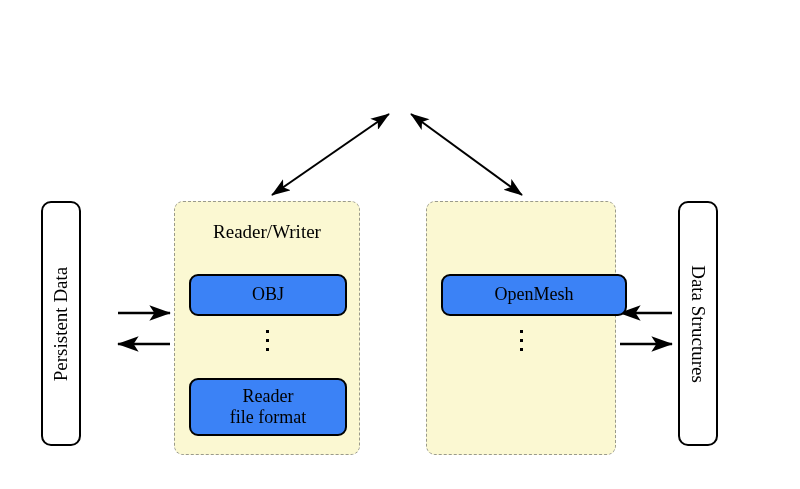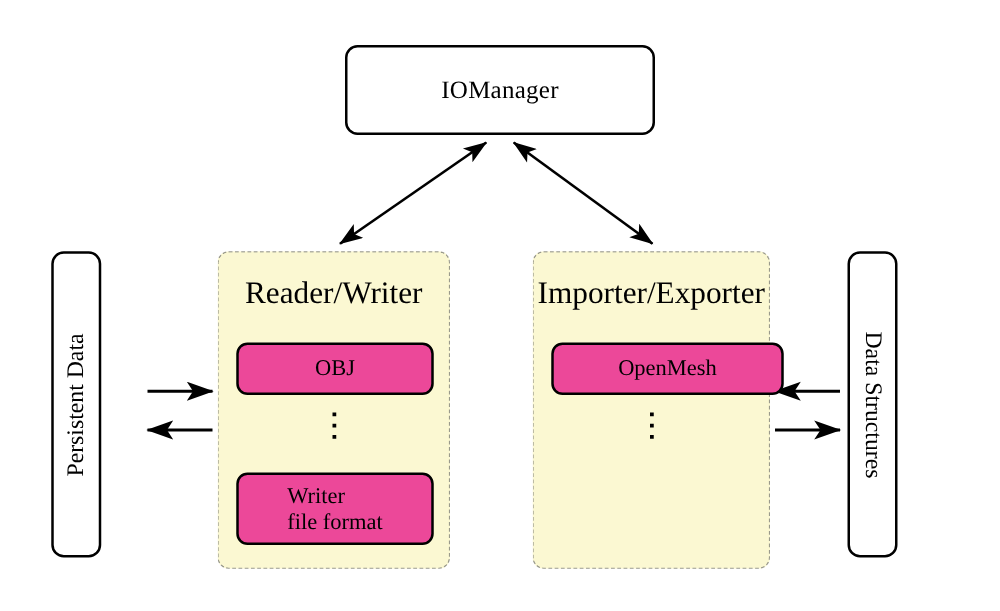--- a/index.html
+++ b/index.html
@@ -78,35 +78,36 @@
     height: 254px;
   }
   #group-readerwriter { left: 174px; width: 186px; }
   #group-importerexporter { left: 426px; width: 190px; }
   .group-title {
     position: absolute;
     left: 0;
     right: 0;
     top: 19px;
     text-align: center;
-    font-size: 25px;
+    font-size: 19px;
     color: #000;
     white-space: nowrap;
   }
 
   
   .inner-box {
     position: absolute;
     box-sizing: border-box;
     border: 2.6px solid #000000;
     border-radius: 9px;
-    background: #ec4899;
+    background: #3b82f6;
     display: flex;
     align-items: center;
     justify-content: center;
+    text-align: center;
     font-size: 18px;
     line-height: 1.18;
     color: #000;
   }
   #group-readerwriter .inner-box { left: 14px; width: 158px; }
   #group-importerexporter .inner-box { left: 14px; width: 186px; }
   .inner-top { top: 72px; height: 42px; }
   .inner-bottom { top: 176px; height: 58px; }
 
   
@@ -149,23 +150,20 @@
 
     <line x1="118" y1="313" x2="170" y2="313" stroke="#000000" stroke-width="2.4" marker-end="url(#ah)"></line>
 
     <line x1="170" y1="344" x2="118" y2="344" stroke="#000000" stroke-width="2.4" marker-end="url(#ah)"></line>
 
     <line x1="672" y1="313" x2="620" y2="313" stroke="#000000" stroke-width="2.4" marker-end="url(#ah)"></line>
 
     <line x1="620" y1="344" x2="672" y2="344" stroke="#000000" stroke-width="2.4" marker-end="url(#ah)"></line>
   </svg>
 
-  <div class="solid-box" id="io-manager">
-    <span class="label">IOManager</span>
-  </div>
 
   <div class="solid-box side-box" id="persistent-data">
     <span class="vlabel-up">Persistent Data</span>
   </div>
 
   <div class="solid-box side-box" id="data-structures">
     <span class="vlabel-down">Data Structures</span>
   </div>
 
   <div class="group-box" id="group-readerwriter">
@@ -176,28 +174,27 @@
     </div>
 
     <div class="vdots">
       <i></i>
         <i></i>
         <i></i>
     </div>
 
     <div class="inner-box inner-bottom">
       <span>
-        <span>Writer</span><br>
+        <span>Reader</span><br>
         <span>file format</span>
       </span>
     </div>
   </div>
 
   <div class="group-box" id="group-importerexporter">
-    <div class="group-title">Importer/Exporter</div>
 
     <div class="inner-box inner-top">
       <span>OpenMesh</span>
     </div>
 
     <div class="vdots">
       <i></i>
         <i></i>
         <i></i>
     </div>

